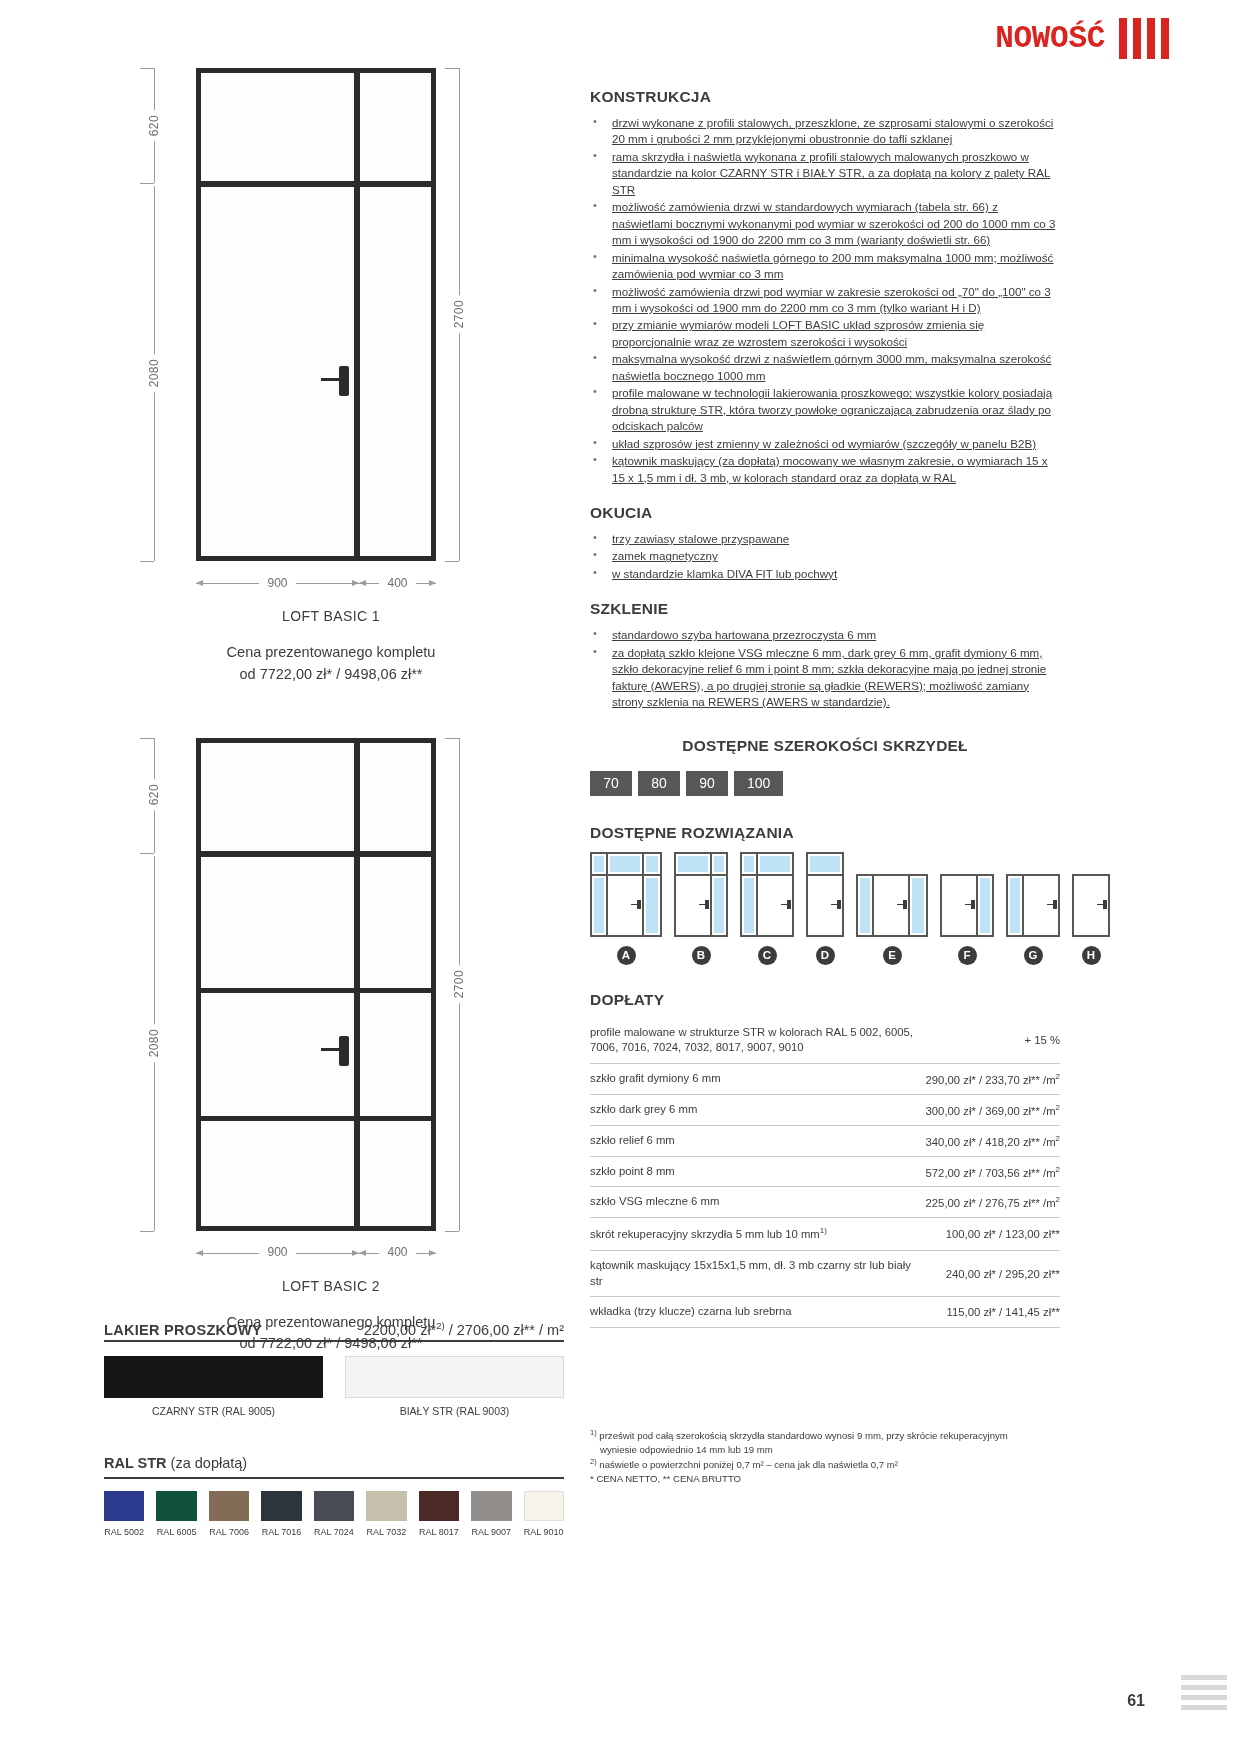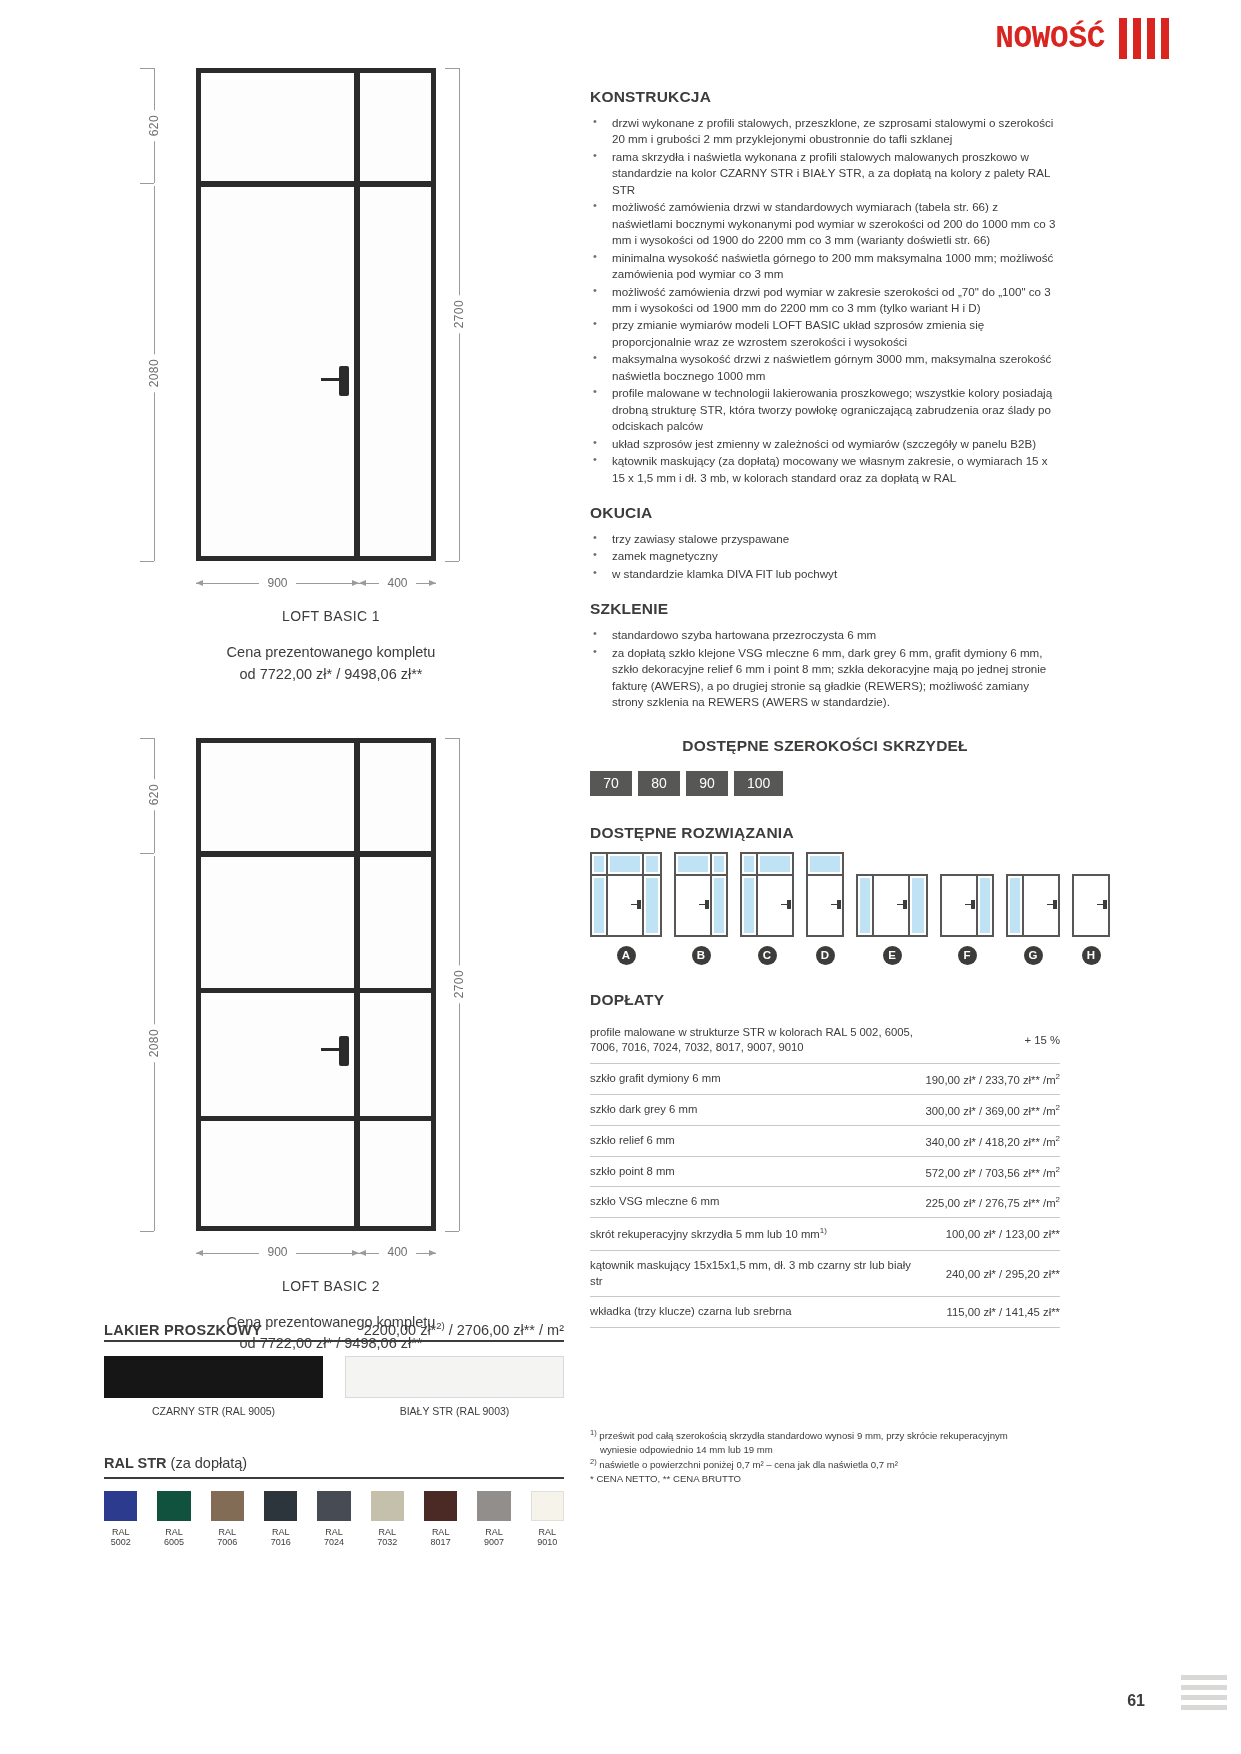--- a/index.html
+++ b/index.html
@@ -92,38 +92,38 @@
   .swatch-col { flex: 1; }
   .swatch-box { height: 42px; width: 100%; }
   .swatch-lbl { text-align: center; font-size: 10.5px; color: #3c3c3b; margin-top: 7px; }
 
   .ralstr { position: absolute; left: 104px; top: 1455px; width: 460px; }
   .ralstr-head {
     font-size: 14.5px; padding-bottom: 6px; border-bottom: 2px solid #3c3c3b;
   }
   .ralstr-head b { font-weight: bold; }
   .ralstr-head span { font-weight: normal; }
-  .ral-row { display: flex; gap: 20px; margin-top: 12px; }
+  .ral-row { display: flex; gap: 12px; margin-top: 12px; }
   .ral-item { flex: 1; }
   .ral-box { height: 30px; width: 100%; }
   .ral-lbl { font-size: 9px; color: #3c3c3b; margin-top: 6px; text-align: center; }
 
   
   .right-col { position: absolute; left: 590px; top: 88px; width: 470px; }
 
   h2.sec {
     font-size: 15.5px; font-weight: bold; color: #3c3c3b;
     letter-spacing: .2px; margin-bottom: 9px;
   }
   h2.sec.mt { margin-top: 18px; }
 
   ul.blist { list-style: none; }
   ul.blist li {
     position: relative; padding-left: 22px;
-    font-size: 11.6px; line-height: 1.42; color: #3c3c3b; margin-bottom: 1px;
+    font-size: 11.6px; line-height: 1.42; color: #3c3c3b; margin-bottom: 1px; text-decoration: underline;
   }
   ul.blist li::before {
     content: "\2022"; position: absolute; left: 3px; top: -1px;
     font-size: 11px; color: #6f6f6f;
   }
 
   
   .width-badges { display: flex; gap: 6px; margin-top: 16px; }
   .width-badge {
     background: #575756; color: #fff; font-size: 14px;
@@ -523,21 +523,21 @@
 
   <h2 class="sec" style="margin-top:26px;">DOPŁATY</h2>
   <table class="dop-table">
     <tbody>
       <tr>
         <td class="desc">profile malowane w strukturze STR w kolorach RAL 5 002, 6005, 7006, 7016, 7024, 7032, 8017, 9007, 9010</td>
         <td class="val">+ 15 %</td>
       </tr>
       <tr>
         <td class="desc">szkło grafit dymiony 6 mm</td>
-        <td class="val"><span>190,00 zł* / 233,70 zł** /m</span><sup>2</sup></td>
+        <td class="val"><span>290,00 zł* / 233,70 zł** /m</span><sup>2</sup></td>
       </tr>
       <tr>
         <td class="desc">szkło dark grey 6 mm</td>
         <td class="val"><span>300,00 zł* / 369,00 zł** /m</span><sup>2</sup></td>
       </tr>
       <tr>
         <td class="desc">szkło relief 6 mm</td>
         <td class="val"><span>340,00 zł* / 418,20 zł** /m</span><sup>2</sup></td>
       </tr>
       <tr>

